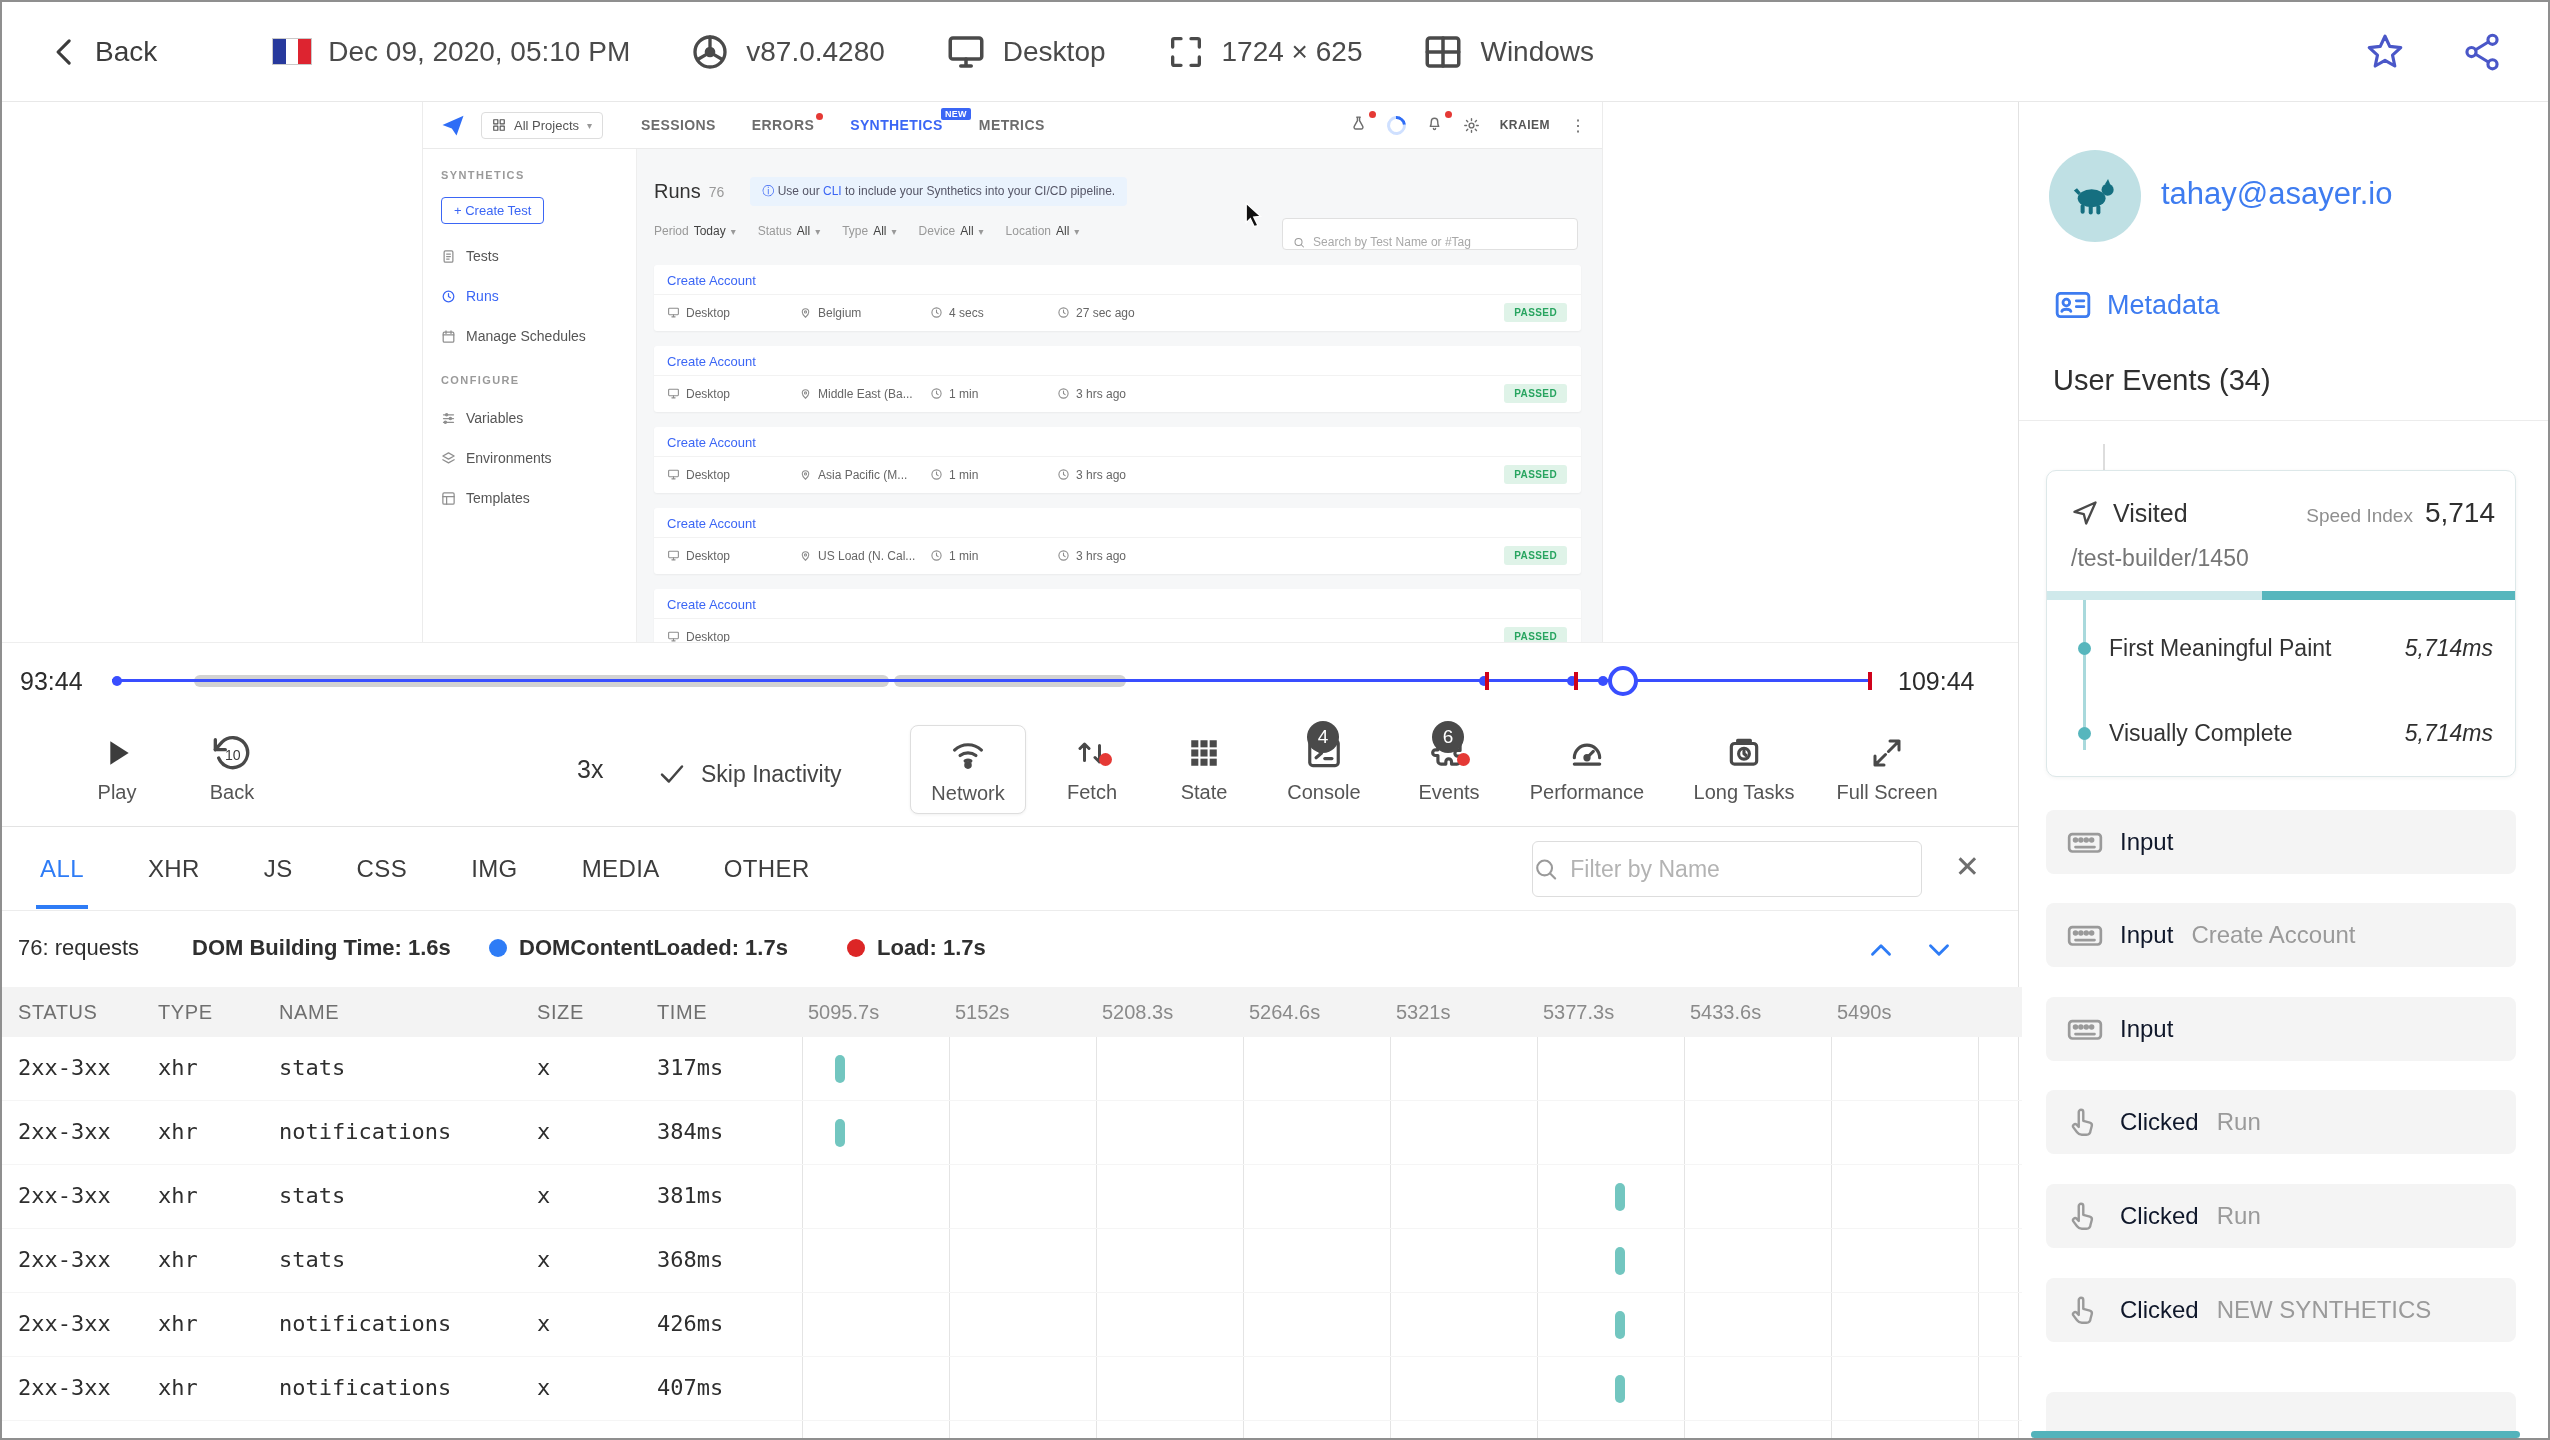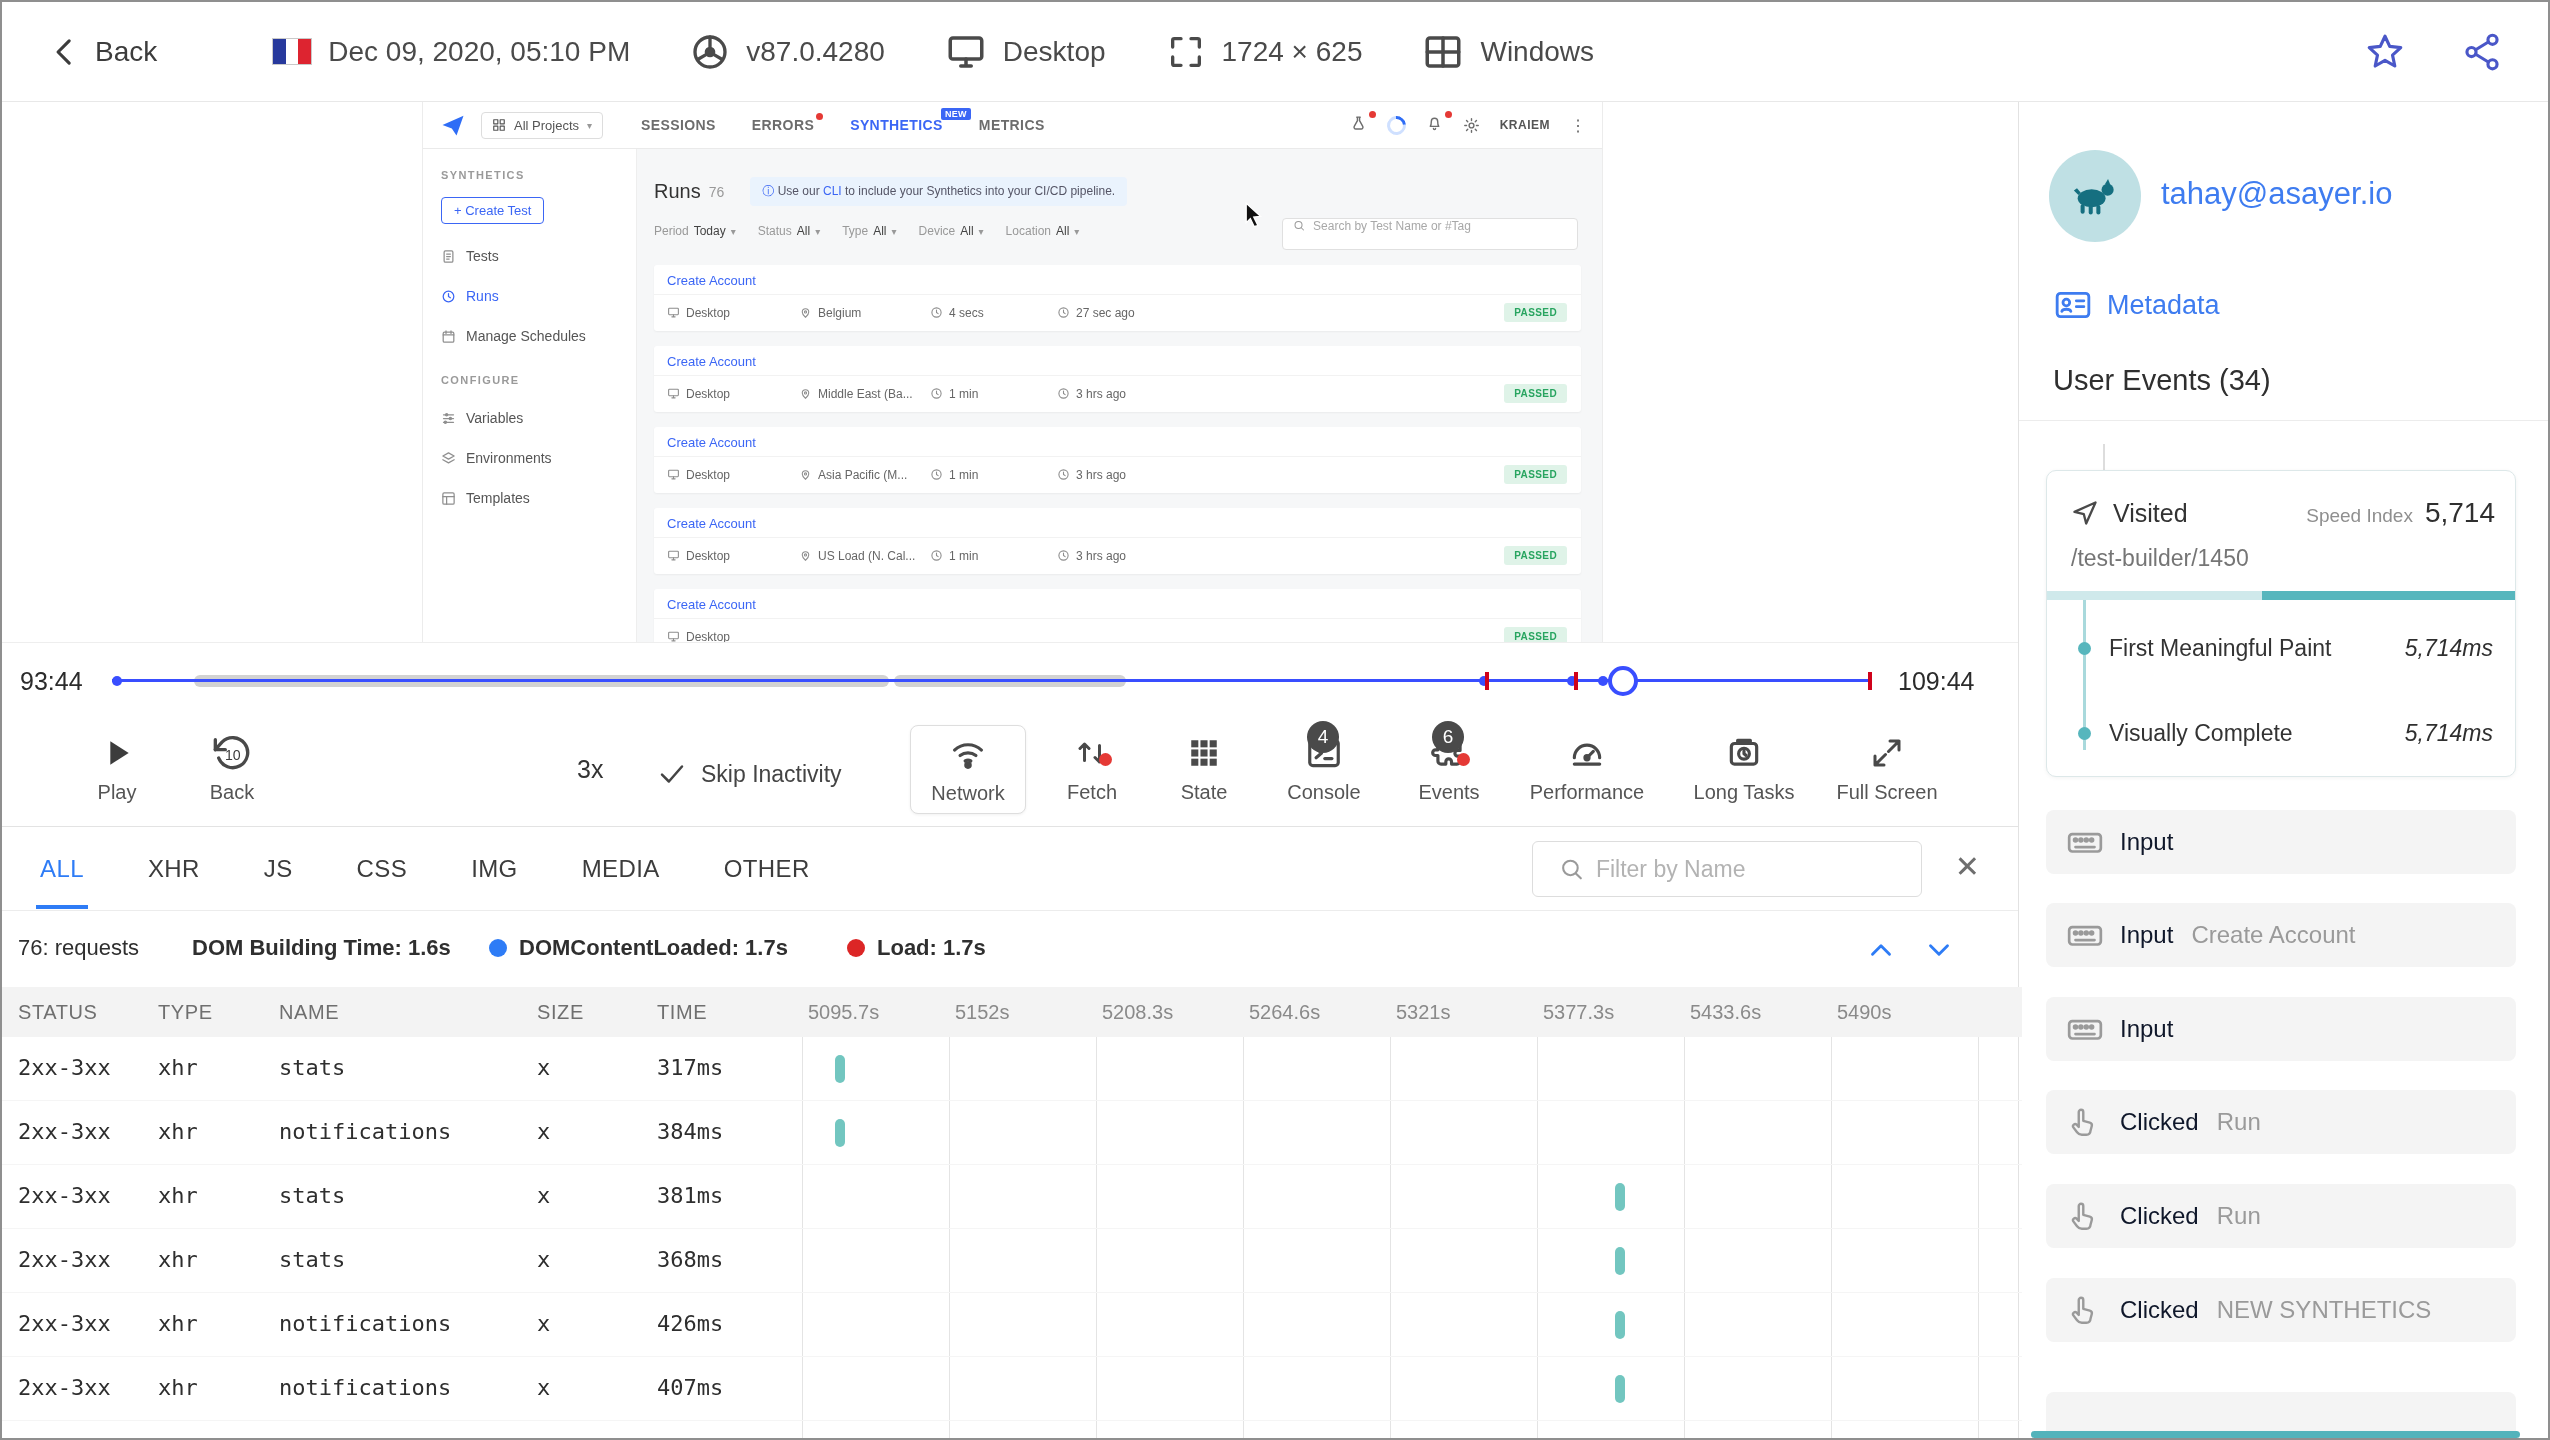--- a/index.html
+++ b/index.html
@@ -47,21 +47,21 @@
   .app-hrow { display:flex; align-items:center; margin-top:10px; }
   .app-title { font-size:20px; color:#333; font-weight:500; }
   .app-count { font-size:14px; color:#999; margin-left:8px; }
   .app-banner { margin-left:26px; background:#eaf3fd; border-radius:4px; padding:6px 12px; font-size:12px; color:#556; }
   .app-banner .b-i, .app-banner a { color:#3b66f5; text-decoration:none; }
   .app-filters { display:flex; align-items:center; margin-top:18px; position:relative; padding-right:24px; }
   .flt { display:flex; align-items:center; gap:5px; margin-right:22px; font-size:12px; }
   .flt-l { color:#999; }
   .flt-v { color:#444; }
   .flt-c { color:#999; font-size:10px; }
-  .app-search { position:absolute; right:24px; top:-6px; width:296px; height:32px; background:#fff; border:1px solid #e0e0e0; border-radius:4px; display:flex; align-items:flex-start; padding:0 10px; gap:8px; color:#9a9a9a; }
+  .app-search { position:absolute; right:24px; top:-6px; width:296px; height:32px; background:#fff; border:1px solid #e0e0e0; border-radius:4px; display:flex; align-items:flex-end; padding:0 10px; gap:8px; color:#9a9a9a; }
   .app-search input { border:none; outline:none; font-size:12px; width:100%; color:#555; font-family:"Liberation Sans",sans-serif; background:transparent; }
   .app-search input::placeholder { color:#a8a8a8; }
 
   .run-cards { position:absolute; left:17px; top:116px; width:927px; }
   .run-card { background:#fff; border-radius:3px; height:66px; margin-bottom:15px; box-shadow:0 1px 2px rgba(0,0,0,.05); overflow:hidden; }
   .run-link { font-size:13px; color:#3b66f5; padding:8px 13px 6px; }
   .run-det { border-top:1px solid #f2f2f2; height:36px; display:flex; align-items:center; position:relative; font-size:12px; color:#666; }
   .rd { position:absolute; display:flex; align-items:center; gap:6px; color:#666; }
   .rd .ic { color:#8d8d8d; display:flex; }
   .rd-dev { left:13px; } .rd-loc { left:145px; } .rd-dur { left:276px; } .rd-ago { left:403px; }
@@ -99,21 +99,21 @@
   .c-fs { left:1815px; top:14px; width:140px; }
   .badge { position:absolute; top:-10px; right:4px; min-width:32px; height:32px; border-radius:50%; background:#4a4a4a; color:#fff; font-size:19px; display:flex; align-items:center; justify-content:center; }
   .reddot { position:absolute; width:13px; height:13px; border-radius:50%; background:#e53935; right:-2px; top:22px; }
 
   
   .network { position:absolute; top:825px; left:0; width:2020px; height:615px; background:#fff; }
   .net-tabs { height:84px; border-bottom:1px solid #ececec; display:flex; align-items:center; padding-left:38px; gap:64px; position:relative; }
   .net-tab { font-size:24px; font-weight:500; color:#3c3c3c; letter-spacing:.4px; cursor:pointer; position:relative; }
   .net-tab.active { color:#2e7cf6; }
   .net-tab.active::after { content:""; position:absolute; left:-4px; right:-4px; bottom:-26px; height:4px; background:#2e7cf6; }
-  .net-filter { position:absolute; right:100px; top:14px; width:390px; height:56px; border:1px solid #ddd; border-radius:6px; display:flex; align-items:center; gap:12px; padding:0 26px; color:#9a9a9a; background:#fff; }
+  .net-filter { position:absolute; right:100px; top:14px; width:390px; height:56px; border:1px solid #ddd; border-radius:6px; display:flex; align-items:center; gap:12px; padding:0 0; color:#9a9a9a; background:#fff; }
   .net-filter input { border:none; outline:none; width:100%; font-size:23px; color:#444; font-family:"Liberation Sans",sans-serif; }
   .net-filter input::placeholder { color:#b3b3b3; }
   .net-close { position:absolute; right:42px; top:22px; font-size:30px; color:#6e6e6e; cursor:pointer; }
 
   .net-stats { position:relative; height:76px; }
   .st { position:absolute; top:24px; font-size:22px; color:#2f2f2f; display:flex; align-items:center; gap:12px; }
   .st-req { left:16px; font-weight:400; }
   .st-dom { left:190px; font-weight:700;text-align:center; }
   .st-dcl { left:487px; font-weight:700; }
   .st-load { left:845px; font-weight:700; }

